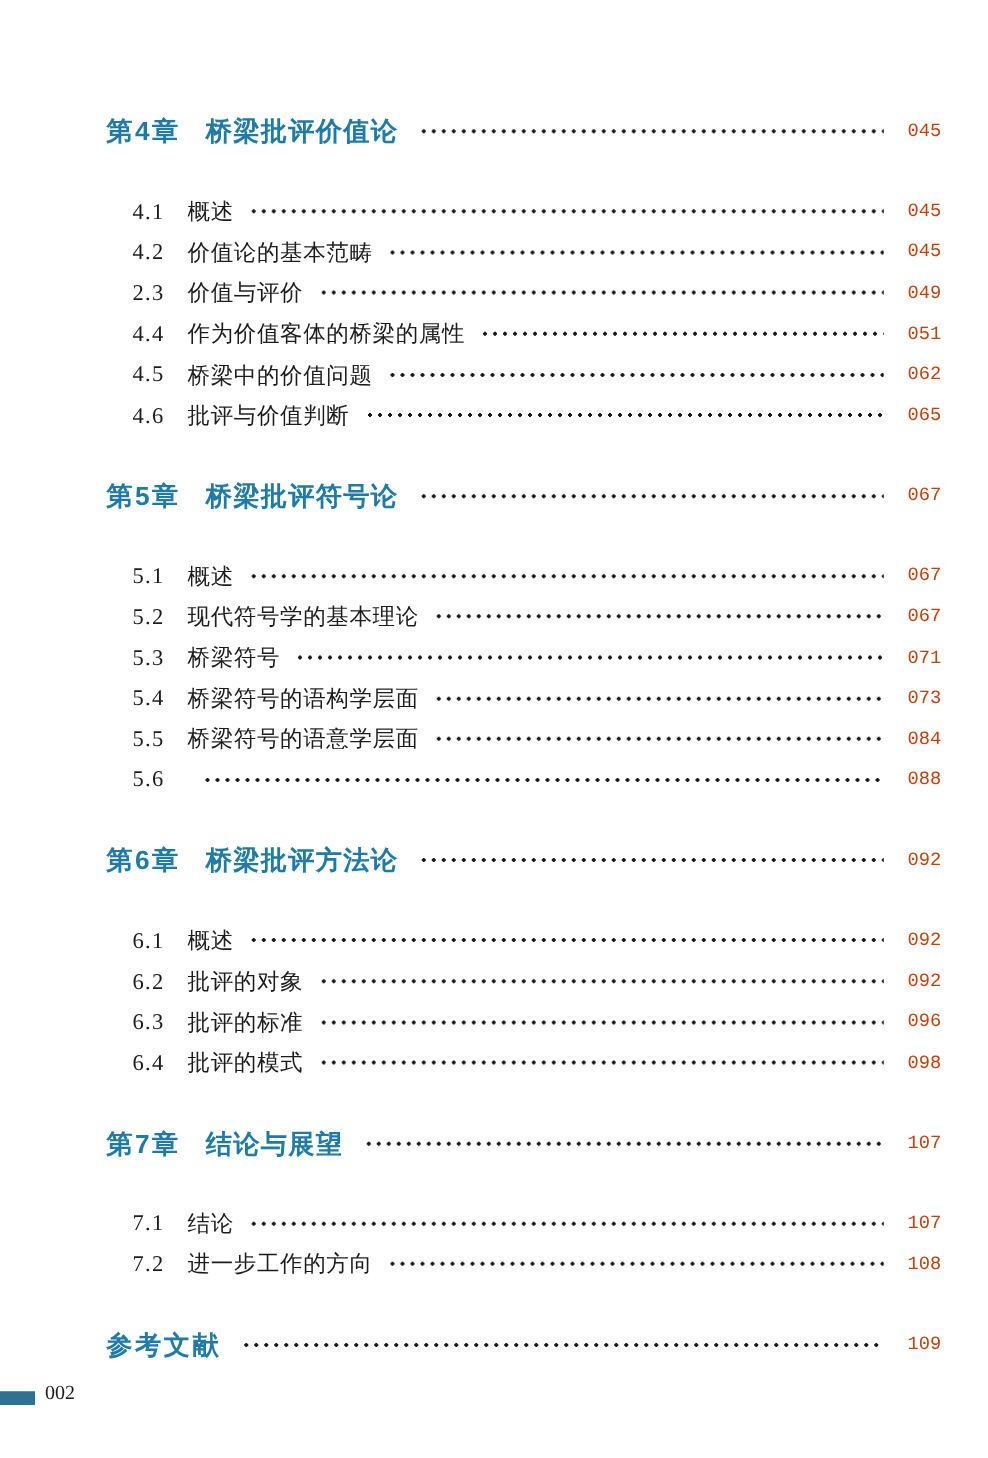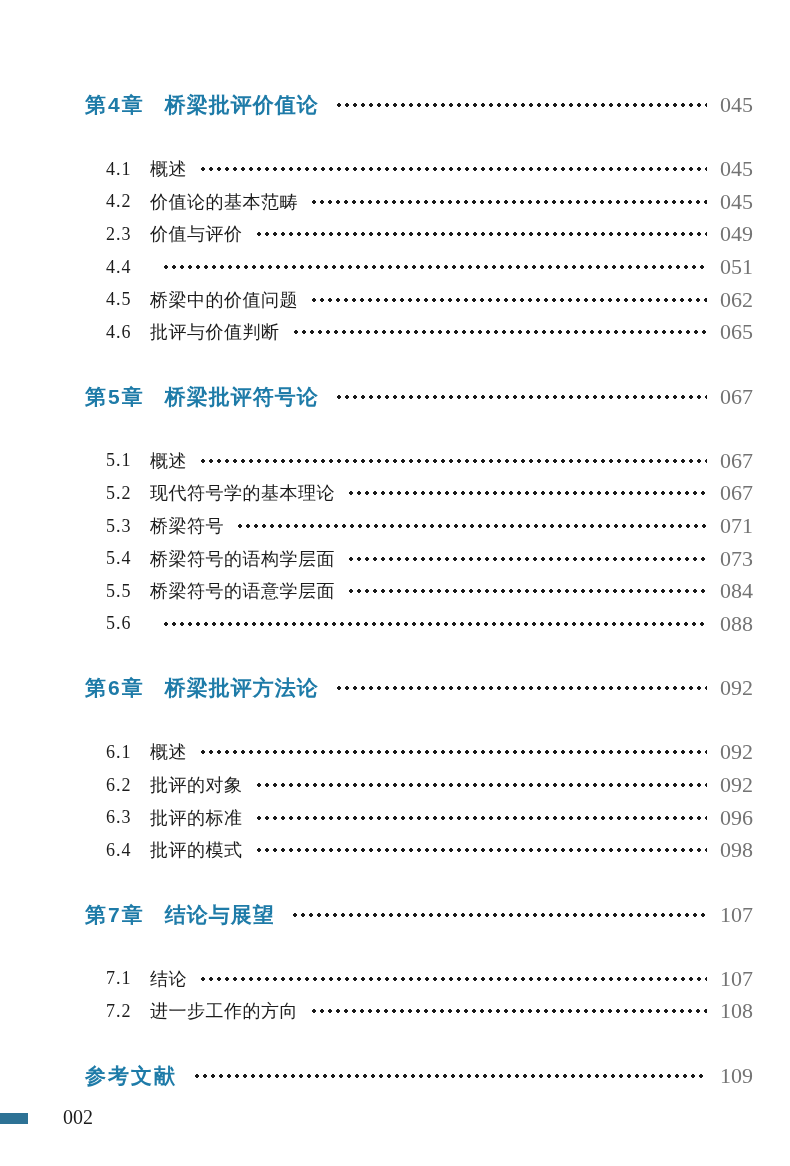--- a/index.html
+++ b/index.html
@@ -73,24 +73,24 @@
     background-repeat: repeat-x;
     background-position: left center;
     min-width: 20px;
   }
   .chapter-row .leader {
     font-weight: normal;
     margin-left: 16px;
   }
   .page-num {
     flex: 0 0 auto;
-    font-family: Liberation Serif, serif;
+    font-family: Liberation Mono, monospace;
     font-weight: normal;
-    font-size: 22px;
-    color: #737373;
+    font-size: 15px;
+    color: #c2410c;
     min-width: 36px;
     text-align: right;
   }
   .footer {
     position: absolute;
     left: 0;
     top: 1106px;
     width: 100%;
     height: 30px;
   }
@@ -99,23 +99,22 @@
     left: 0;
     top: 7px;
     width: 28px;
     height: 11px;
     background: var(--footer-bar-color);
   }
   .footer-page {
     position: absolute;
     left: 36px;
     top: 0;
-    font-size: 20px;
+    font-size: 16px;
     color: #1c1c1c;
-    margin-left: 27px;
   }
 </style>
 </head>
 <body>
 
 <div class="page">
   <main class="toc" id="toc-root">
   <div class="chapter-row">
     <span class="ch-label">第4章</span>
     <span class="ch-title">桥梁批评价值论</span>
@@ -139,20 +138,21 @@
 
   <div class="item-row">
     <span class="item-num">2.3</span>
     <span class="item-title">价值与评价</span>
     <span class="leader"></span>
     <span class="page-num">049</span>
   </div>
 
   <div class="item-row">
     <span class="item-num">4.4</span>
+    <span class="item-title">作为价值客体的桥梁的属性</span>
     <span class="leader"></span>
     <span class="page-num">051</span>
   </div>
 
   <div class="item-row">
     <span class="item-num">4.5</span>
     <span class="item-title">桥梁中的价值问题</span>
     <span class="leader"></span>
     <span class="page-num">062</span>
   </div>

